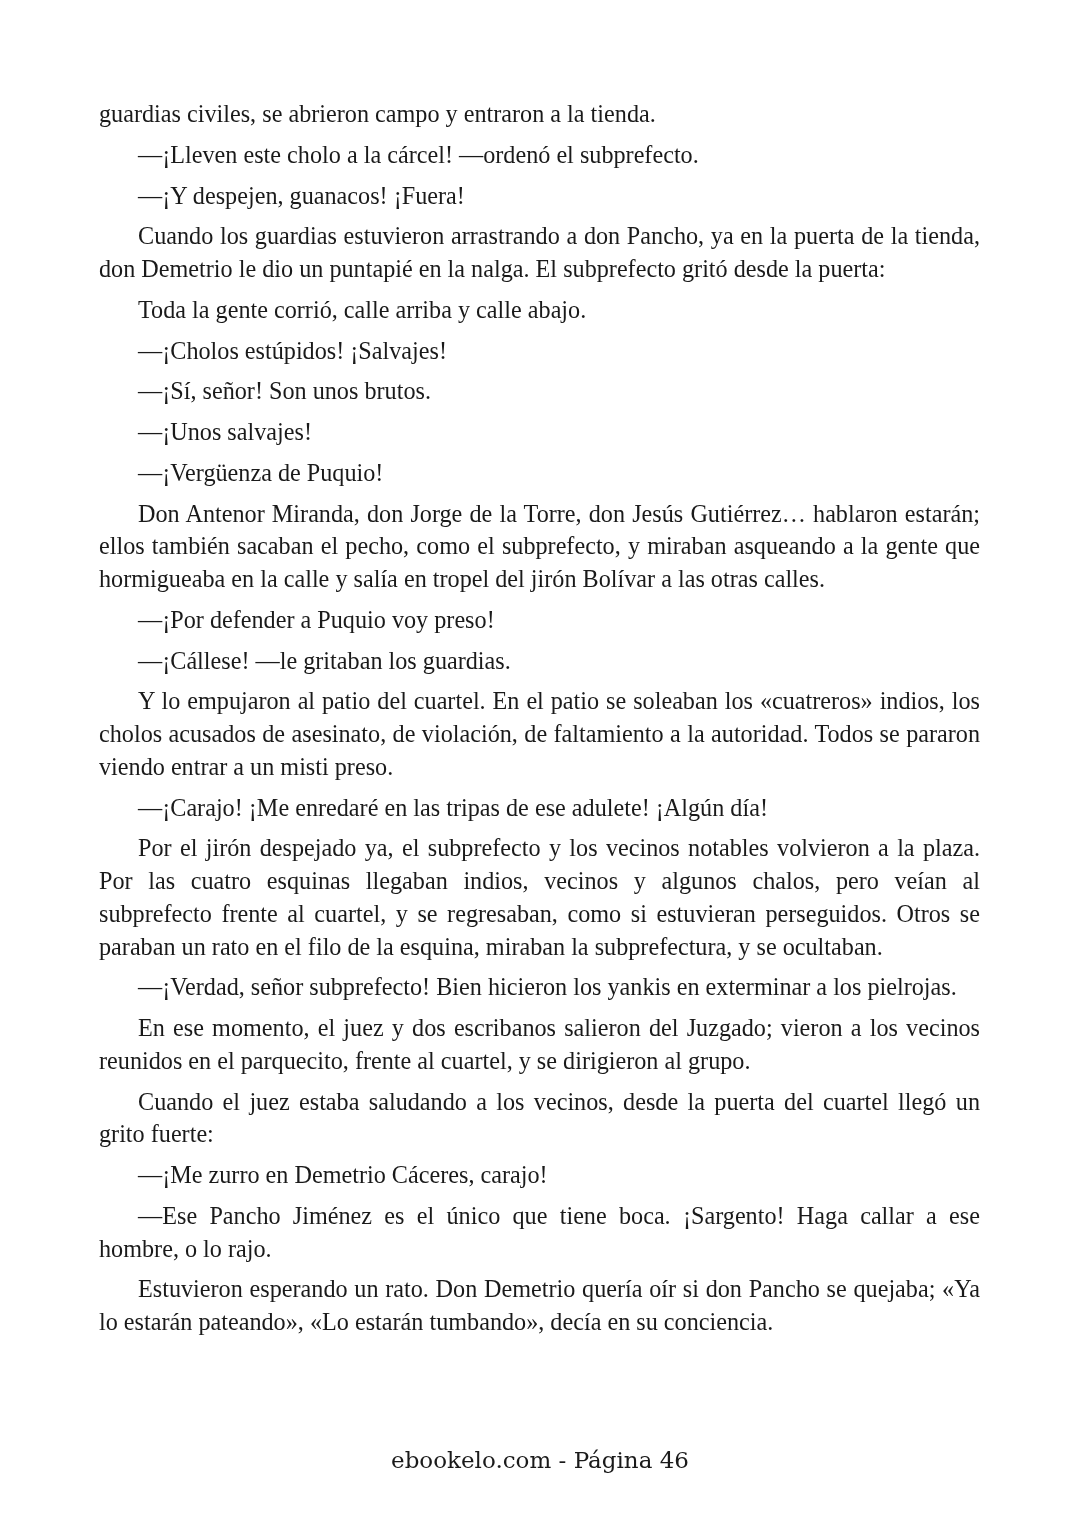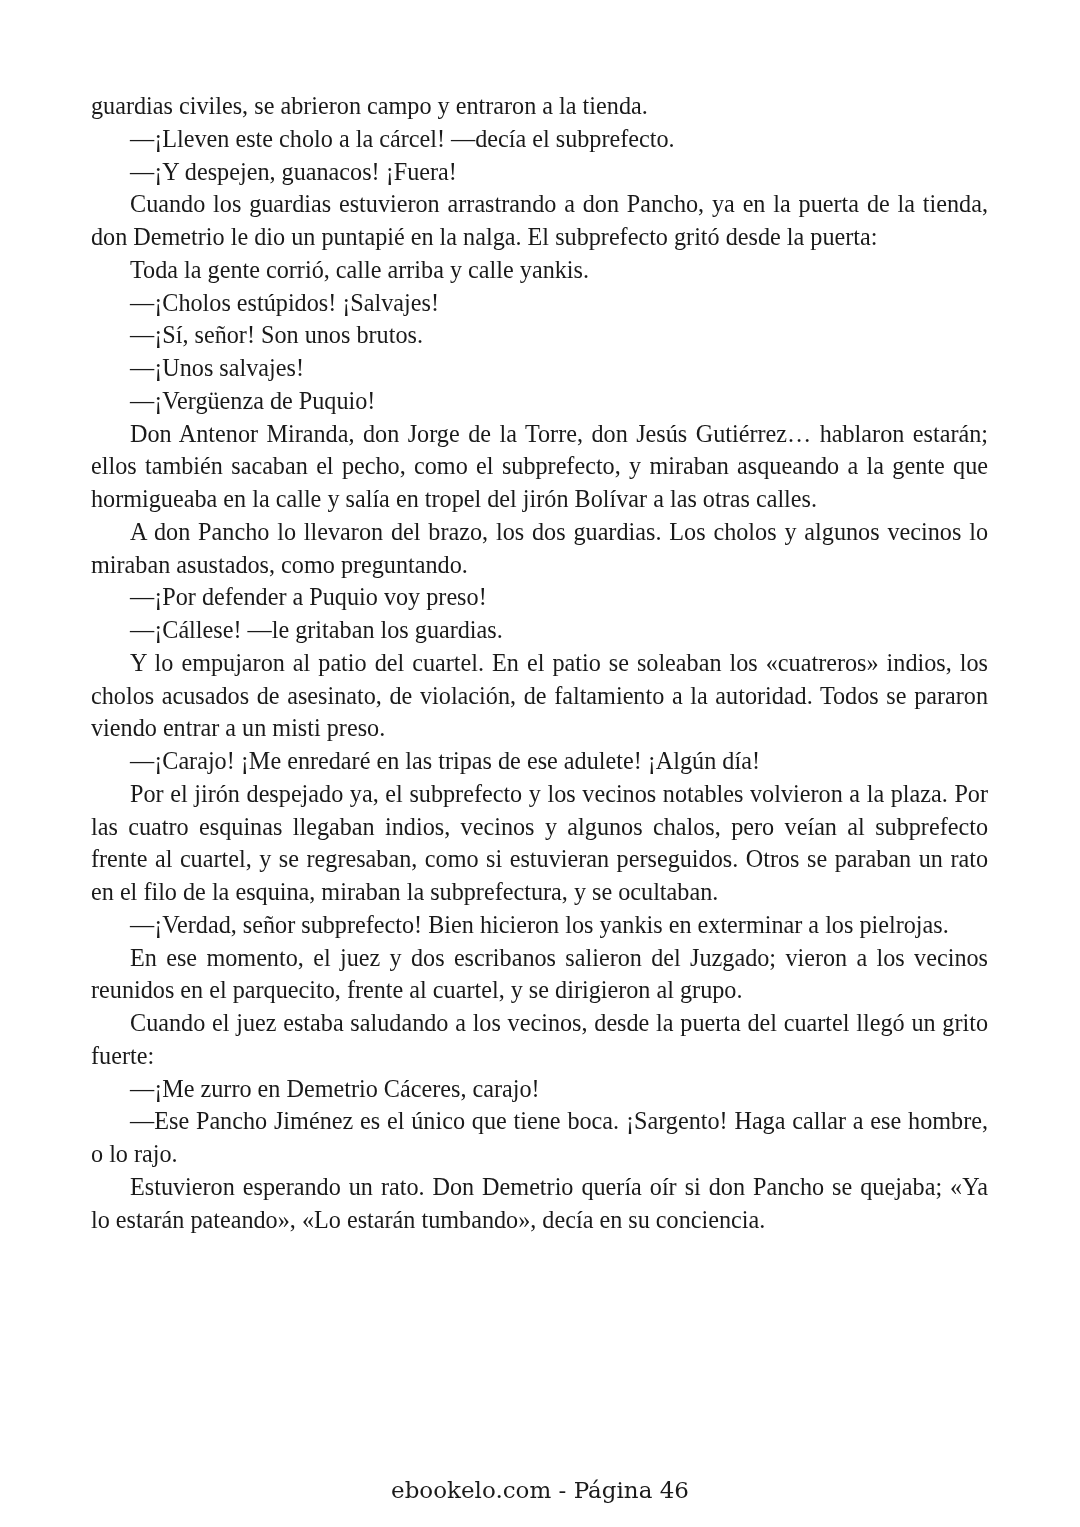--- a/index.html
+++ b/index.html
@@ -17,55 +17,54 @@
     .page-body {
       position: absolute;
       left: 91px;
       top: 90px;
       width: 897px;
       font-family: "Liberation Serif", "DejaVu Serif", serif;
       font-size: 24.2px;
       line-height: 32.75px;
     }
     .para {
-      margin: 0;
+      margin: 8px;
       text-align: justify;
       text-indent: 39px;
       hyphens: none;
     }
     .para.no-indent {
       text-indent: 0;
     }
     .footer {
       position: absolute;
       left: 0;
       width: 1080px;
-      top: 1474px;
+      top: 1444px;
       text-align: center;
       font-family: "DejaVu Serif", "Liberation Serif", serif;
       font-size: 23px;
       line-height: 32px;
       color: #1a1a1a;
     }
   </style>
 </head>
 <body>
 
 <main class="page-body">
   <p class="para no-indent">guardias civiles, se abrieron campo y entraron a la tienda.</p>
-  <p class="para">—¡Lleven este cholo a la cárcel! —decía el subprefecto.</p>
+  <p class="para">—¡Lleven este cholo a la cárcel! —ordenó el subprefecto.</p>
   <p class="para">—¡Y despejen, guanacos! ¡Fuera!</p>
   <p class="para">Cuando los guardias estuvieron arrastrando a don Pancho, ya en la puerta de la tienda, don Demetrio le dio un puntapié en la nalga. El subprefecto gritó desde la puerta:</p>
-  <p class="para">Toda la gente corrió, calle arriba y calle yankis.</p>
+  <p class="para">Toda la gente corrió, calle arriba y calle abajo.</p>
   <p class="para">—¡Cholos estúpidos! ¡Salvajes!</p>
   <p class="para">—¡Sí, señor! Son unos brutos.</p>
   <p class="para">—¡Unos salvajes!</p>
   <p class="para">—¡Vergüenza de Puquio!</p>
   <p class="para">Don Antenor Miranda, don Jorge de la Torre, don Jesús Gutiérrez… hablaron estarán; ellos también sacaban el pecho, como el subprefecto, y miraban asqueando a la gente que hormigueaba en la calle y salía en tropel del jirón Bolívar a las otras calles.</p>
-  <p class="para">A don Pancho lo llevaron del brazo, los dos guardias. Los cholos y algunos vecinos lo miraban asustados, como preguntando.</p>
   <p class="para">—¡Por defender a Puquio voy preso!</p>
   <p class="para">—¡Cállese! —le gritaban los guardias.</p>
   <p class="para">Y lo empujaron al patio del cuartel. En el patio se soleaban los «cuatreros» indios, los cholos acusados de asesinato, de violación, de faltamiento a la autoridad. Todos se pararon viendo entrar a un misti preso.</p>
   <p class="para">—¡Carajo! ¡Me enredaré en las tripas de ese adulete! ¡Algún día!</p>
   <p class="para">Por el jirón despejado ya, el subprefecto y los vecinos notables volvieron a la plaza. Por las cuatro esquinas llegaban indios, vecinos y algunos chalos, pero veían al subprefecto frente al cuartel, y se regresaban, como si estuvieran perseguidos. Otros se paraban un rato en el filo de la esquina, miraban la subprefectura, y se ocultaban.</p>
   <p class="para">—¡Verdad, señor subprefecto! Bien hicieron los yankis en exterminar a los pielrojas.</p>
   <p class="para">En ese momento, el juez y dos escribanos salieron del Juzgado; vieron a los vecinos reunidos en el parquecito, frente al cuartel, y se dirigieron al grupo.</p>
   <p class="para">Cuando el juez estaba saludando a los vecinos, desde la puerta del cuartel llegó un grito fuerte:</p>
   <p class="para">—¡Me zurro en Demetrio Cáceres, carajo!</p>
   <p class="para">—Ese Pancho Jiménez es el único que tiene boca. ¡Sargento! Haga callar a ese hombre, o lo rajo.</p>

